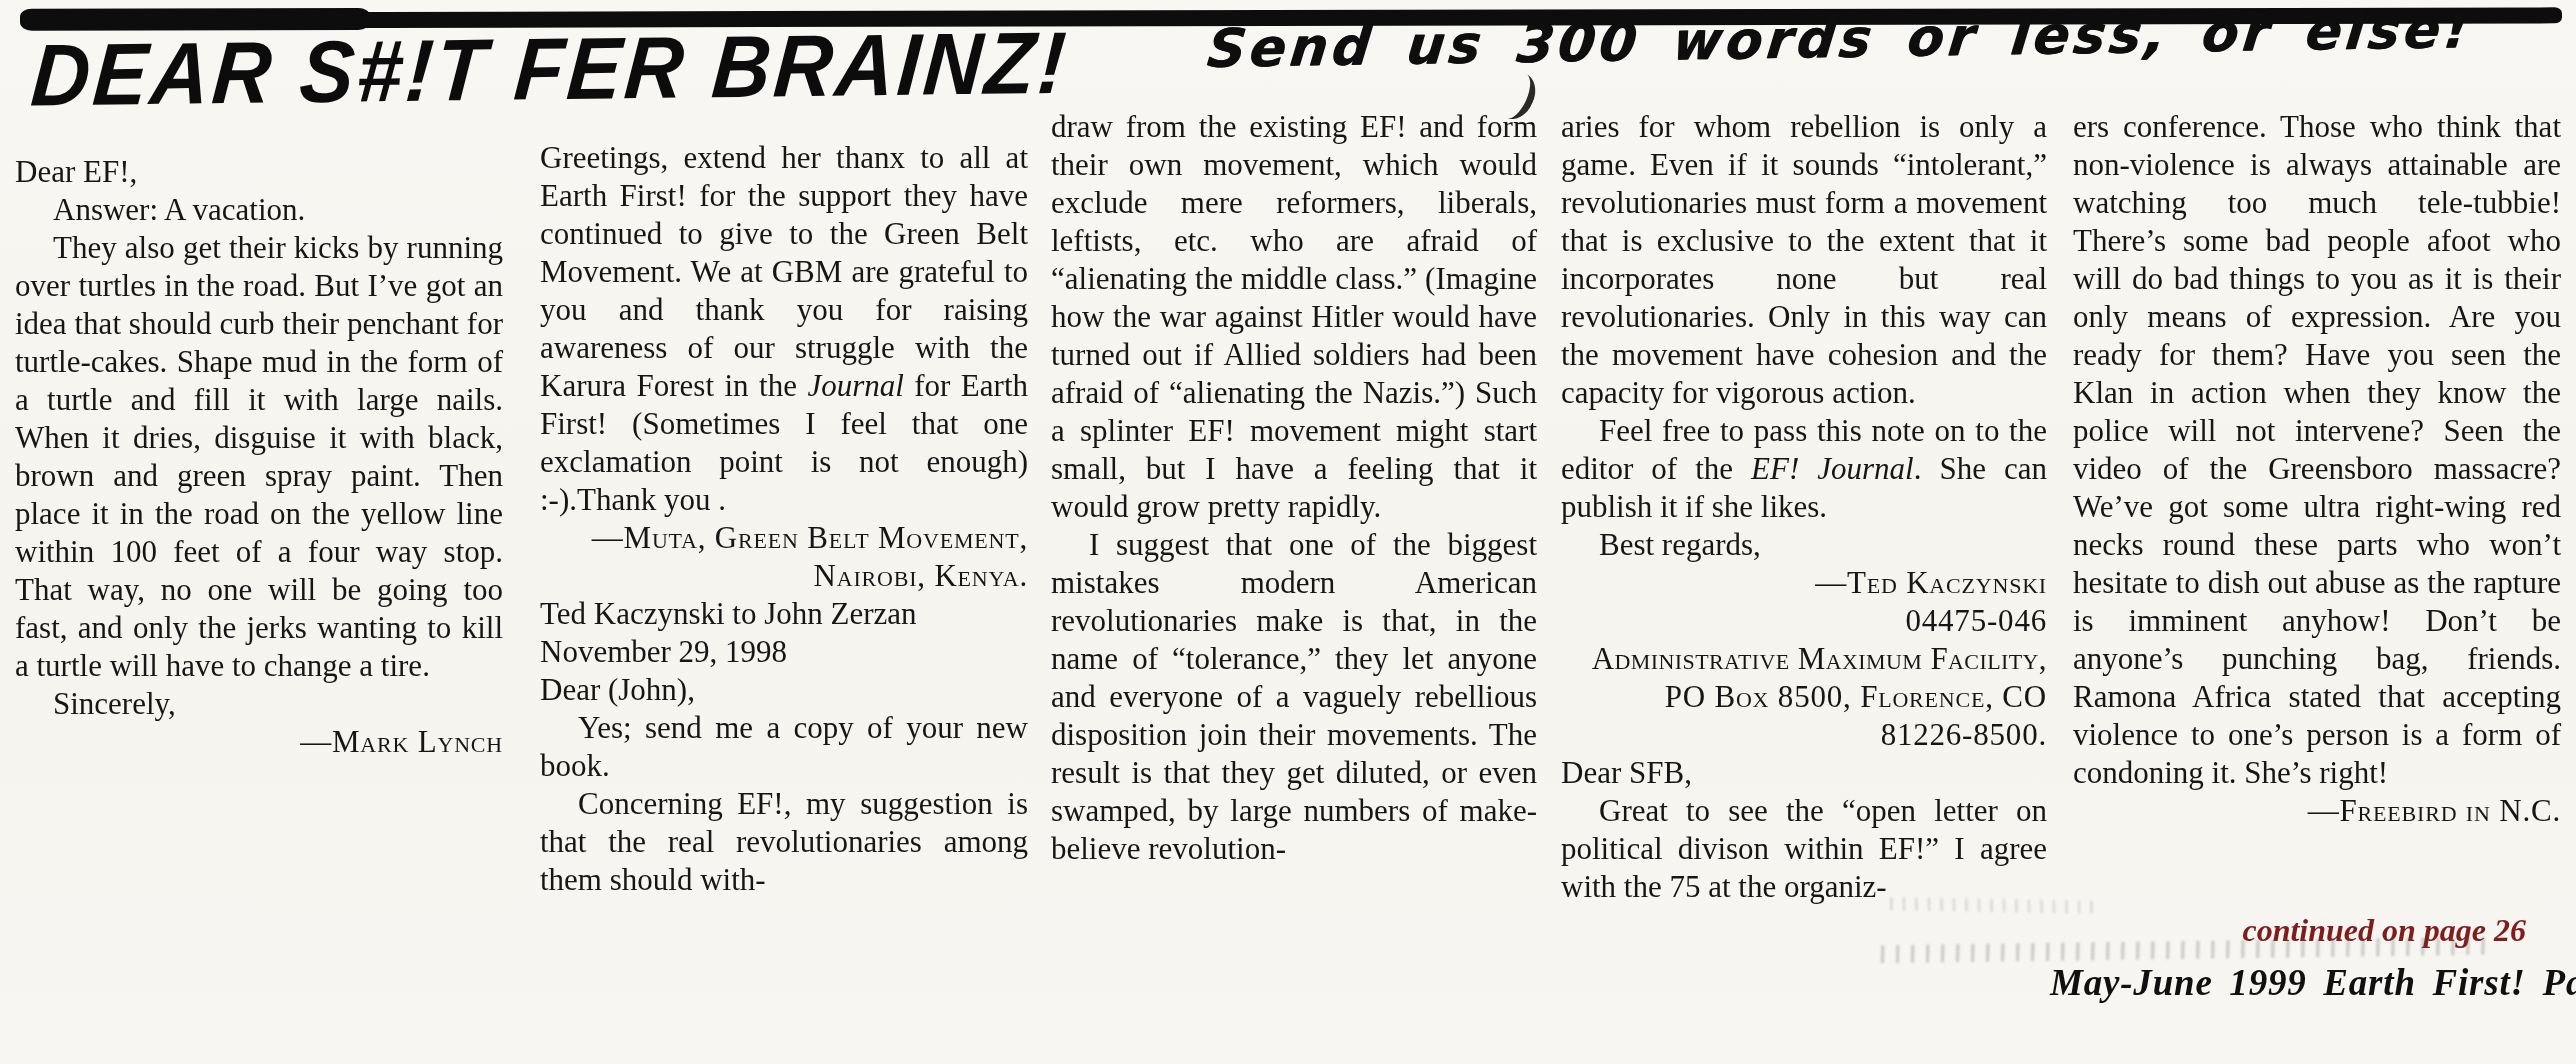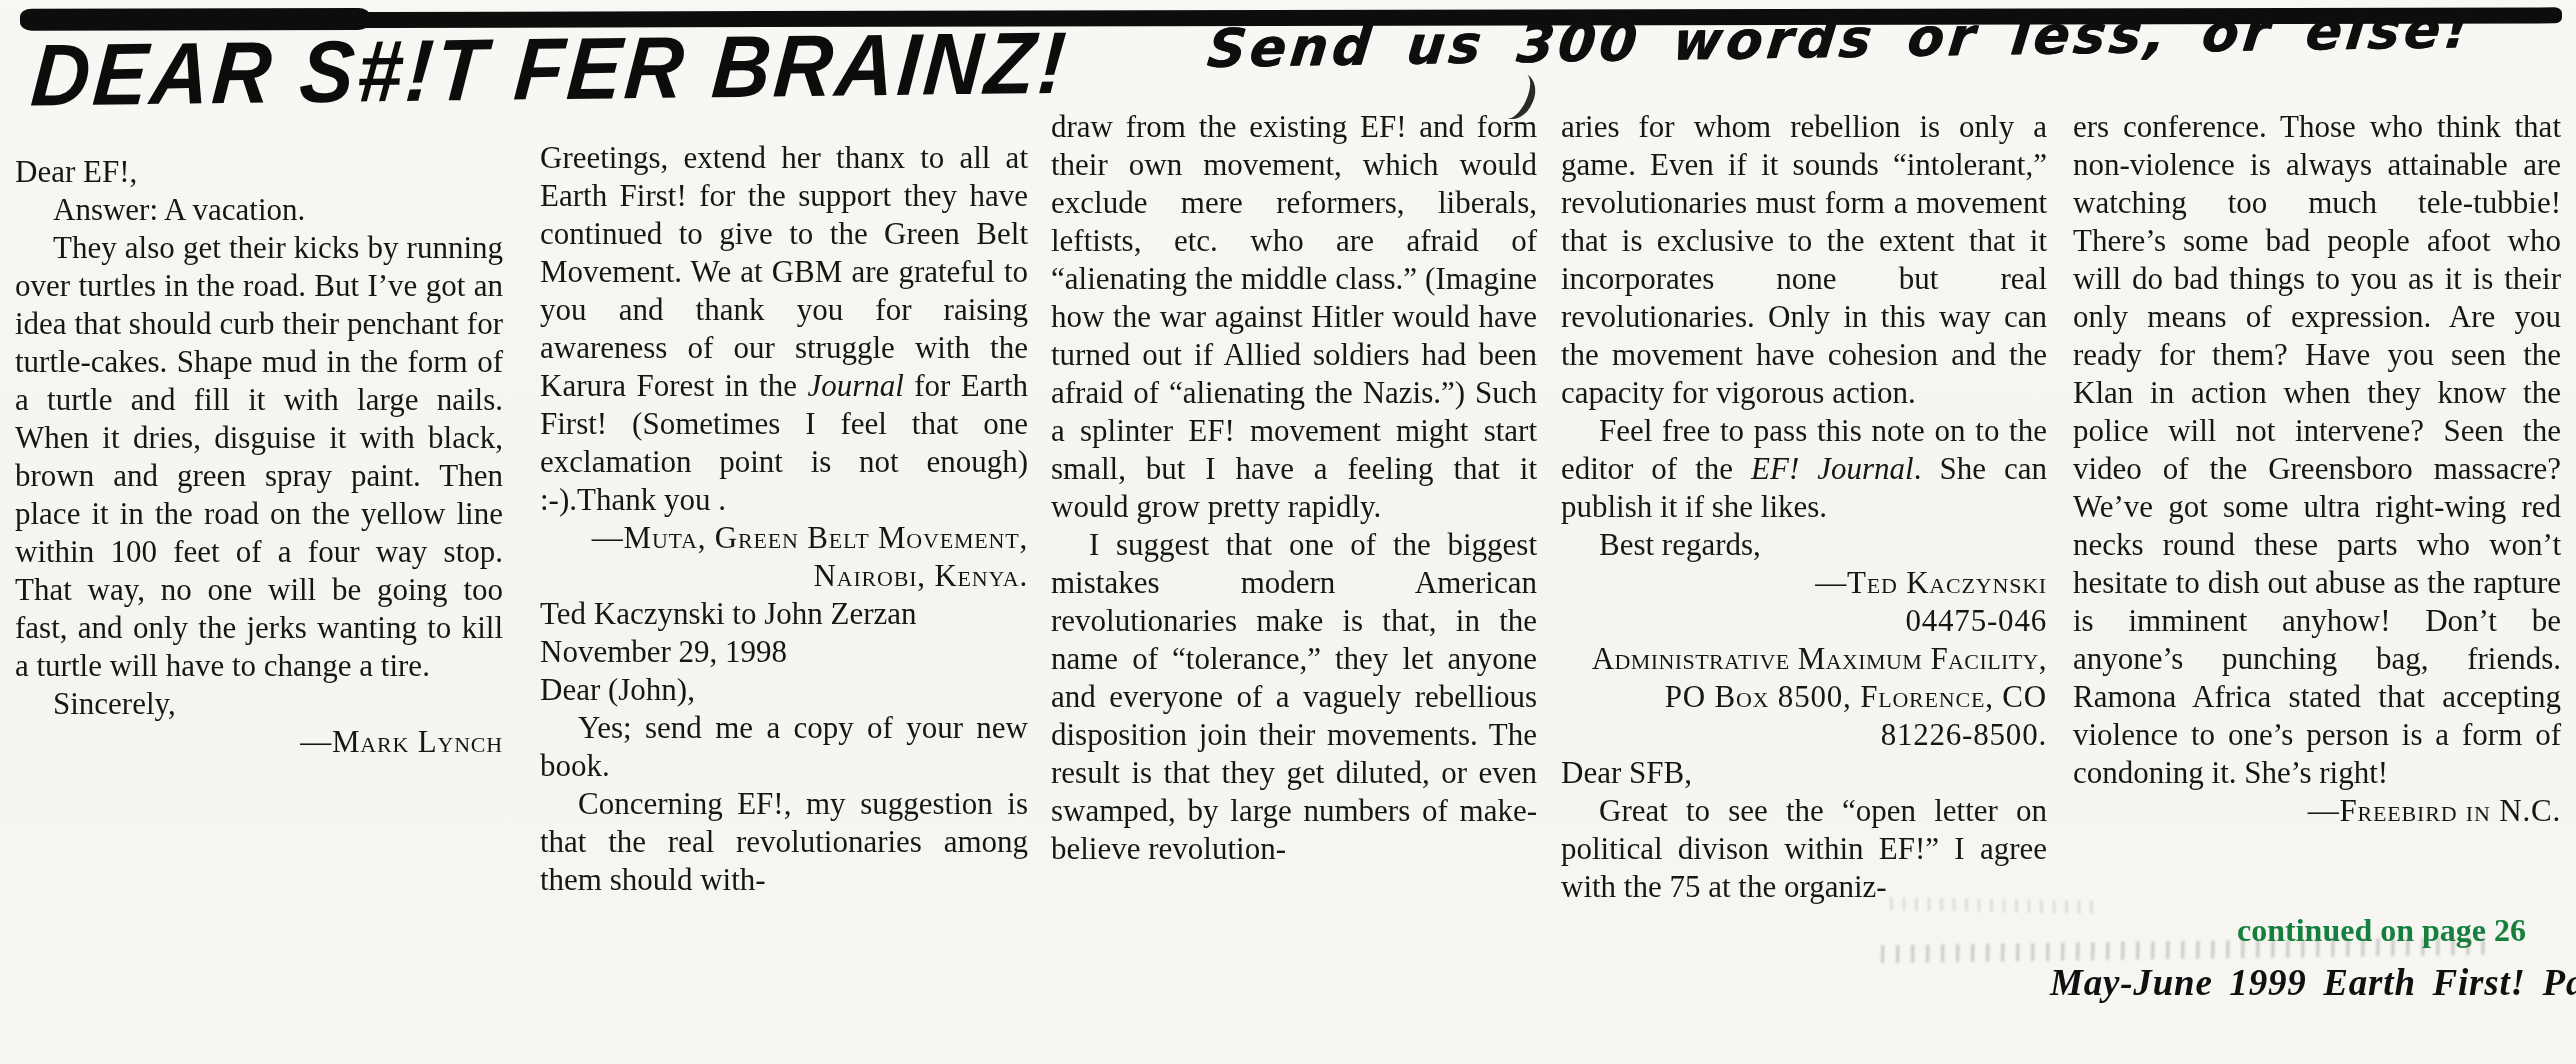--- a/index.html
+++ b/index.html
@@ -63,22 +63,22 @@
 
   #col1{left:15px;top:153px;}
   #col2{left:540px;top:139px;}
   #col3{left:1051px;top:108px;width:486px;}
   #col4{left:1561px;top:108px;width:486px;}
   #col5{left:2073px;top:108px;}
 
   
   .continued{
     position:absolute;top:912px;right:50px;
-    font-size:32px;font-weight:bold;
-    font-family:"Liberation Serif", serif;color:#15803d;
+    font-size:32px;font-weight:bold;font-style:italic;
+    font-family:"Liberation Serif", serif;color:#7f1d1d;
   }
   .page-footer{
     position:absolute;left:2050px;top:961px;
     font-size:37px;font-weight:bold;font-style:italic;
     font-family:"Liberation Serif", serif;color:#101010;
     letter-spacing:0.8px;word-spacing:6.7px;white-space:nowrap;
   }
 
   
   .ink-mark{

